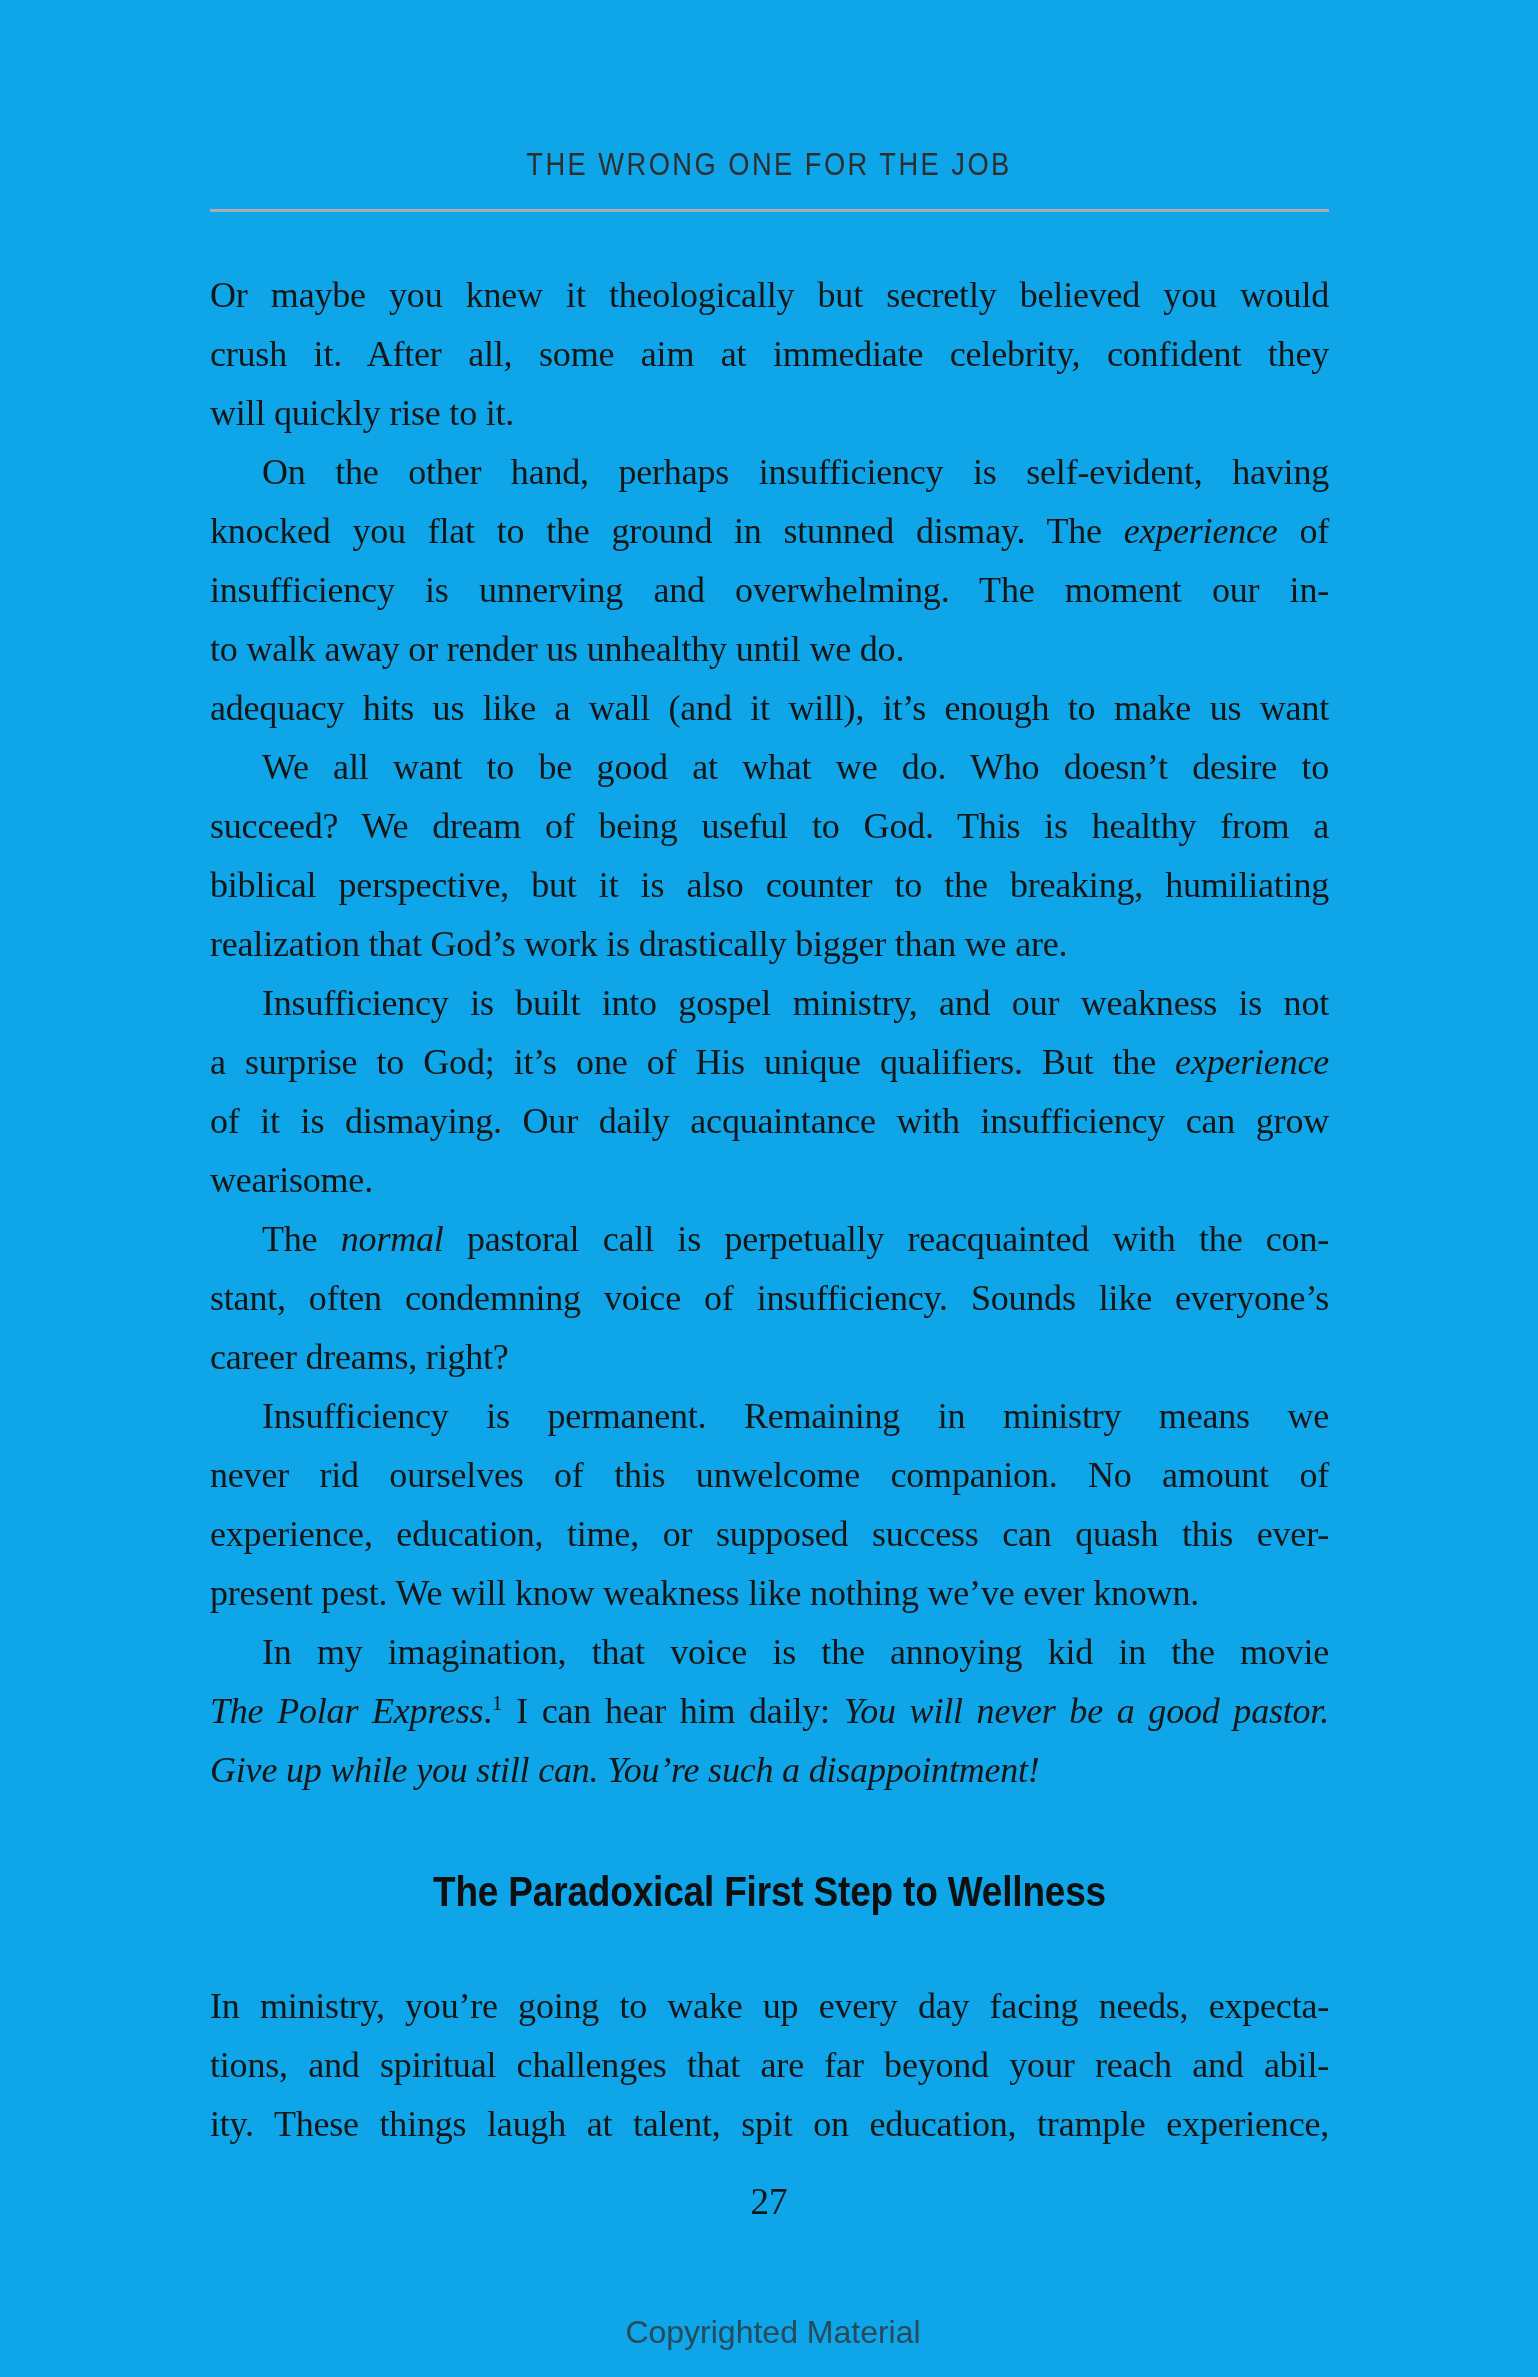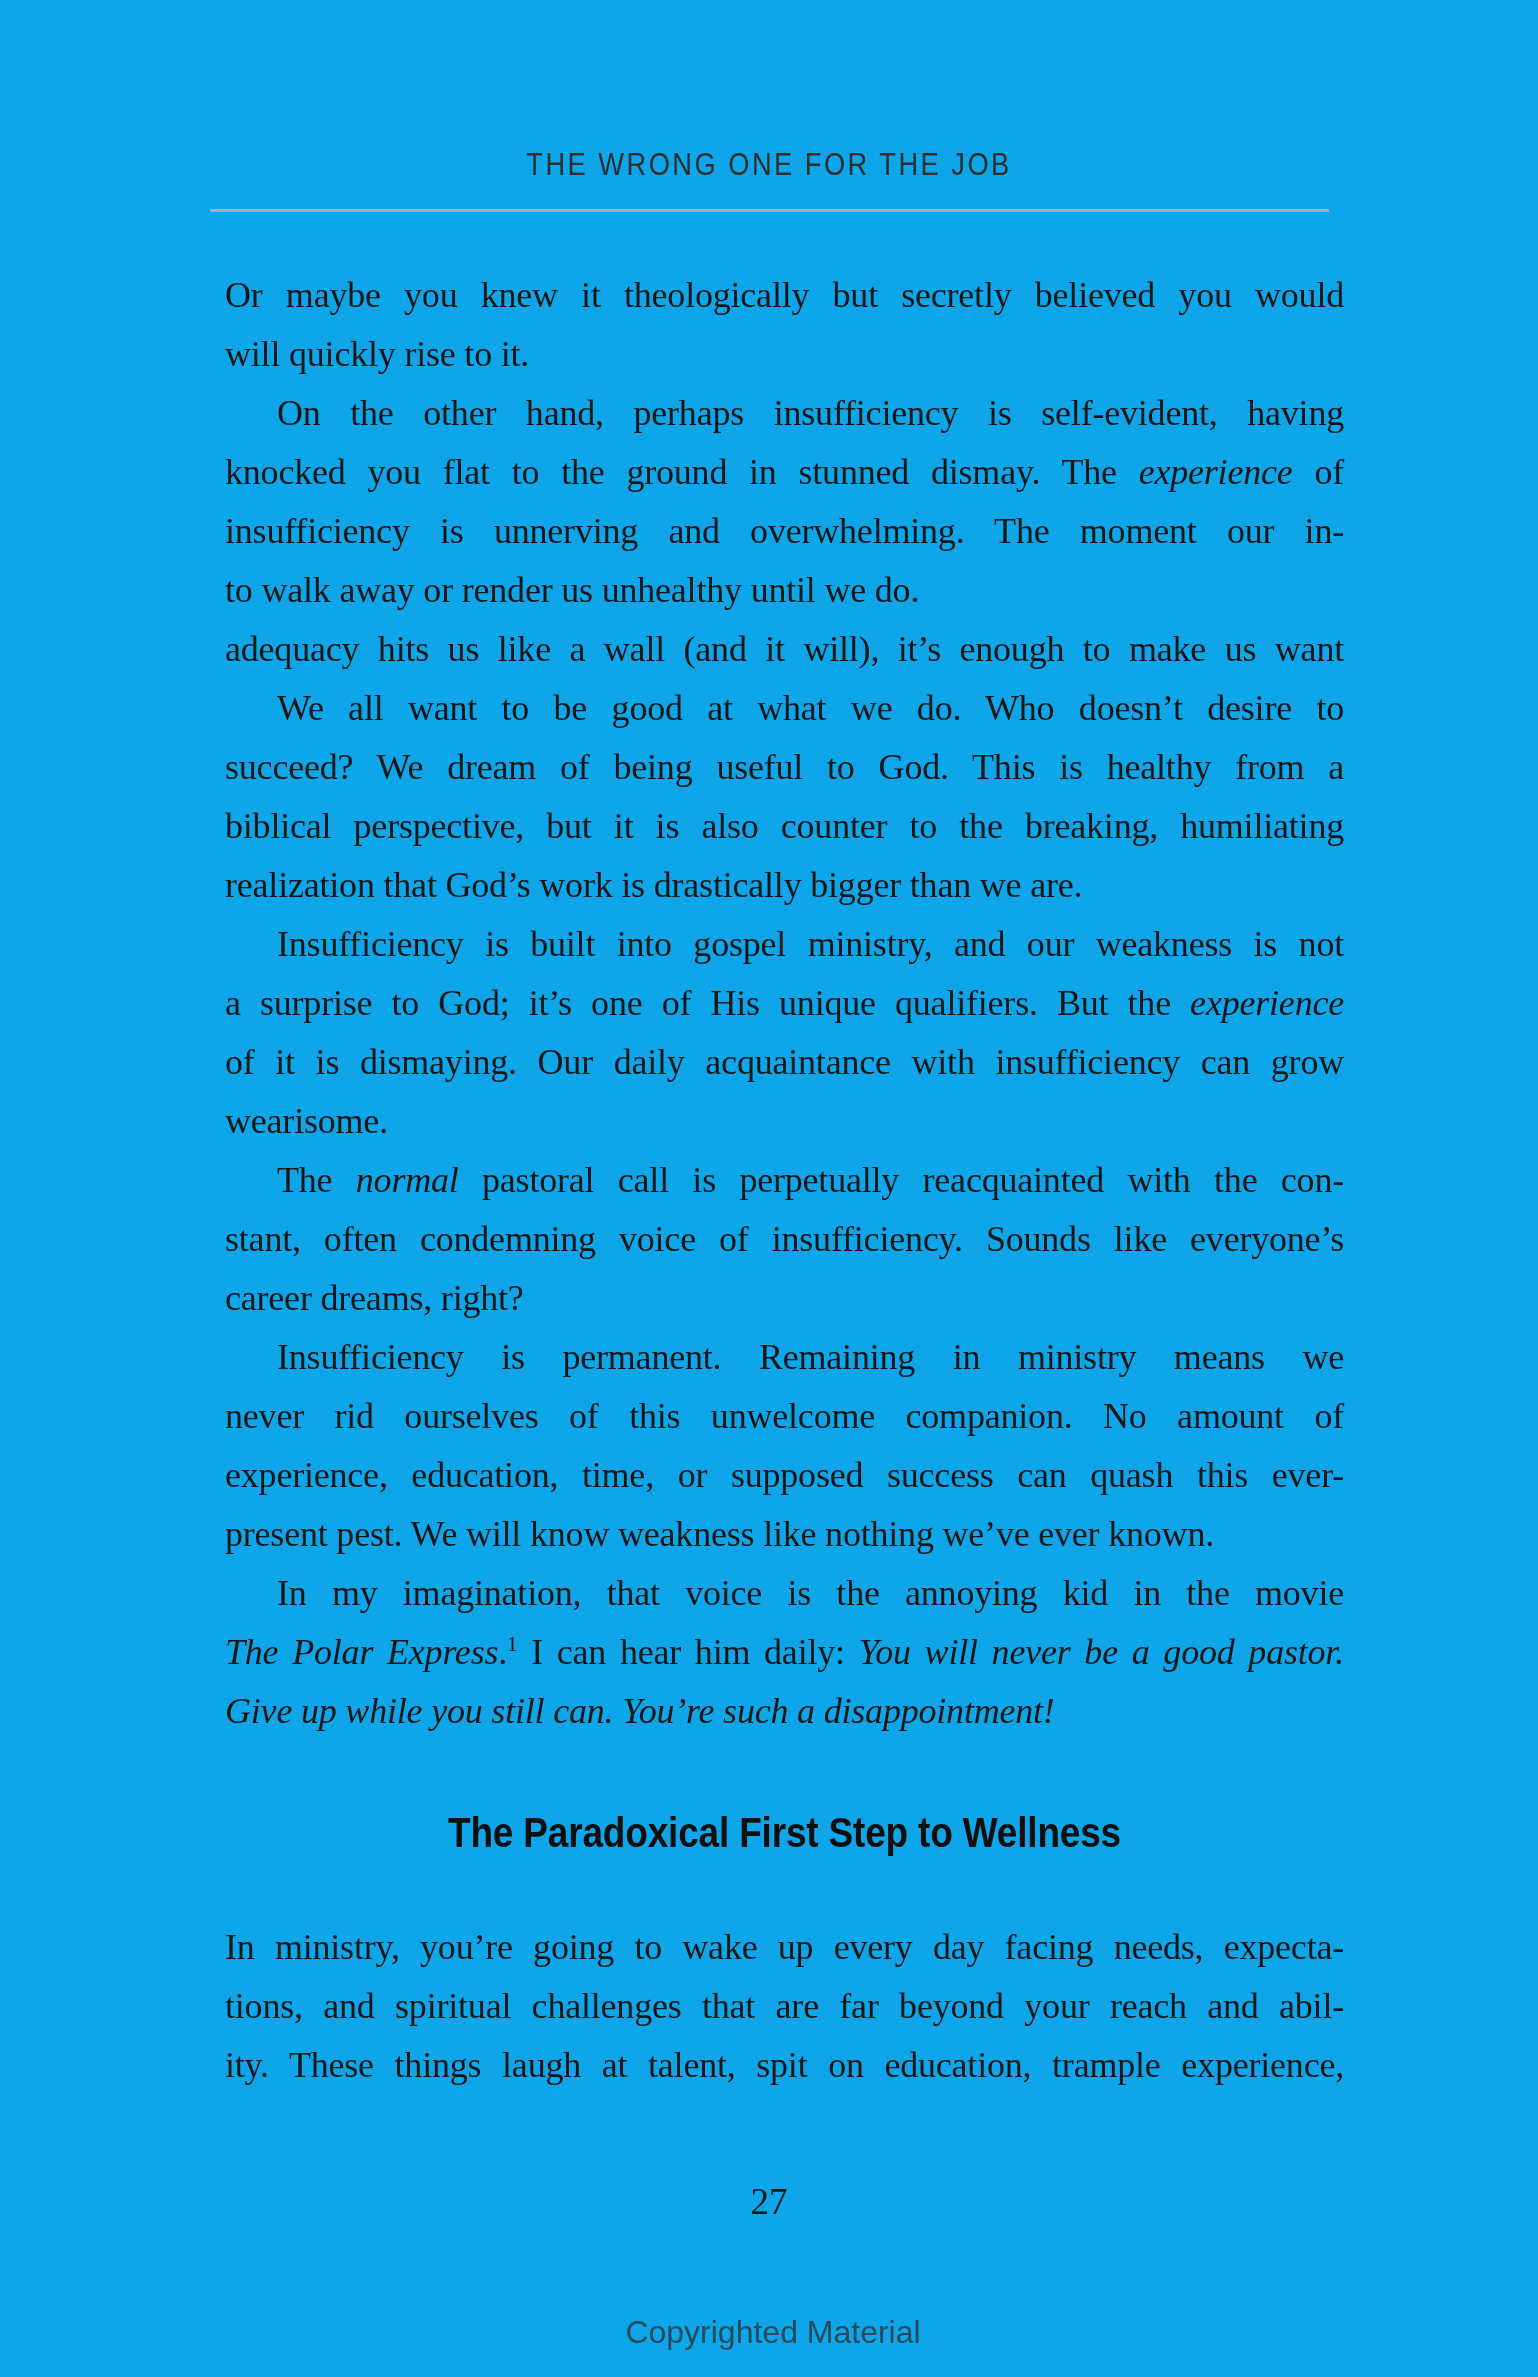--- a/index.html
+++ b/index.html
@@ -17,21 +17,21 @@
     font-family:"Liberation Sans","DejaVu Sans",sans-serif;
     font-size:31px;letter-spacing:2.8px;color:#2e2e2e;
     transform:scaleX(0.88);
   }
   .header-rule{
     position:absolute;top:209px;left:210px;width:1119px;height:2.8px;
     background:#aaadb0;
   }
   .content{
     position:absolute;top:266px;left:210px;width:1119px;
-    font-size:36px;line-height:59px;letter-spacing:-0.2px;margin-left:15px;
+    font-size:36px;line-height:59px;letter-spacing:-0.2px;
   }
   .paragraph{margin:0;}
   .line{text-align:justify;}
   .line.just{text-align-last:justify;}
   .line.indent{text-indent:52px;}
   .it{font-style:italic;}
   .sup{font-size:58%;vertical-align:super;line-height:0;}
   .section-heading{
     margin:62px 0 56px 0;
     font-family:"Liberation Sans","DejaVu Sans",sans-serif;
@@ -54,20 +54,21 @@
 <body>
 
 <div class="page">
   <div class="running-header">THE WRONG ONE FOR THE JOB</div>
   <div class="header-rule"></div>
 
   <main class="content">
     <section id="body-before">
         <div class="paragraph">
           <div class="line just"><span>Or maybe you knew it theologically but secretly believed you would</span></div>
+          <div class="line just"><span>crush it. After all, some aim at immediate celebrity, confident they</span></div>
           <div class="line last"><span>will quickly rise to it.</span></div>
         </div>
         <div class="paragraph">
           <div class="line just indent"><span>On the other hand, perhaps insufficiency is self-evident, having</span></div>
           <div class="line just"><span>knocked you flat to the ground in stunned dismay. The </span><span class="it">experience</span><span> of</span></div>
           <div class="line just"><span>insufficiency is unnerving and overwhelming. The moment our in-</span></div>
           <div class="line last"><span>to walk away or render us unhealthy until we do.</span></div>
           <div class="line just"><span>adequacy hits us like a wall (and it will), it’s enough to make us want</span></div>
         </div>
         <div class="paragraph">

